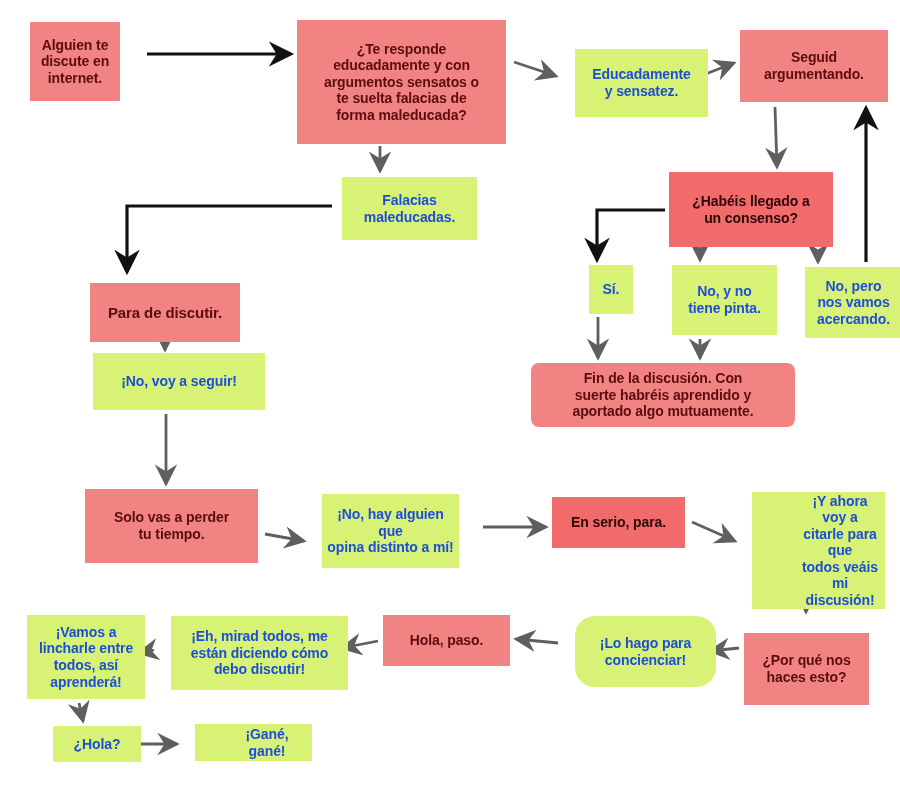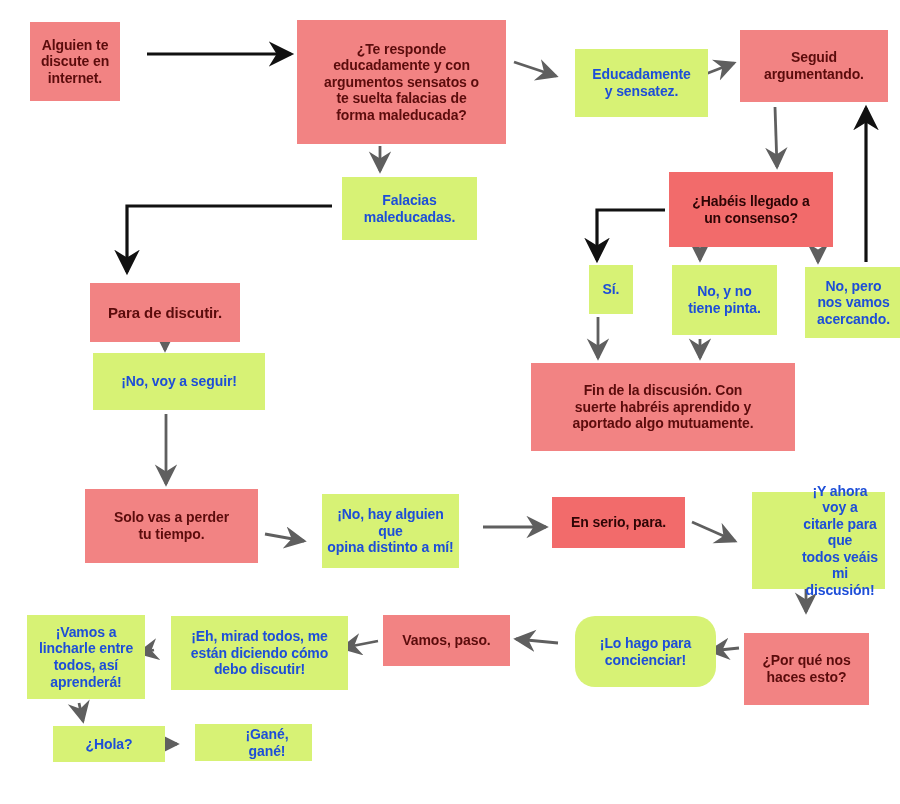--- a/index.html
+++ b/index.html
@@ -111,41 +111,41 @@
 maleducadas.</div>
       <div class="node pink-strong" style="left: 669px; top: 172px; width: 164px; height: 75px; font-size: 14px;">¿Habéis llegado a
 un consenso?</div>
       <div class="node green" style="left: 577px; top: 265px; width: 44px; height: 49px; font-size: 14px; text-align: center;">Sí.</div>
       <div class="node green" style="left: 660px; top: 265px; width: 105px; height: 70px; font-size: 14px;">No, y no
 tiene pinta.</div>
       <div class="node green" style="left: 793px; top: 267px; width: 97px; height: 71px; font-size: 14px;">No, pero
 nos vamos
 acercando.</div>
       <div class="node pink" style="left: 90px; top: 283px; width: 150px; height: 59px; font-size: 15px;">Para de discutir.</div>
-      <div class="node pink" style="left: 531px; top: 363px; width: 264px; height: 88px; font-size: 14px;">Fin de la discusión. Con
+      <div class="node pink" style="left: 531px; top: 363px; width: 264px; height: 64px; font-size: 14px; border-radius: 8px;">Fin de la discusión. Con
 suerte habréis aprendido y
 aportado algo mutuamente.</div>
       <div class="node green" style="left: 81px; top: 353px; width: 172px; height: 57px; font-size: 14px;">¡No, voy a seguir!</div>
       <div class="node pink" style="left: 85px; top: 489px; width: 173px; height: 74px; font-size: 14px;">Solo vas a perder
 tu tiempo.</div>
       <div class="node green" style="left: 310px; top: 494px; width: 137px; height: 74px; font-size: 14px;">¡No, hay alguien que
 opina distinto a mí!</div>
       <div class="node pink-strong" style="left: 552px; top: 497px; width: 133px; height: 51px; font-size: 14px;">En serio, para.</div>
-      <div class="node green" style="left: 740px; top: 492px; width: 133px; height: 97px; font-size: 14px; padding-left: 48px;">¡Y ahora voy a
+      <div class="node green" style="left: 740px; top: 492px; width: 133px; height: 117px; font-size: 14px; padding-left: 48px;">¡Y ahora voy a
 citarle para que
 todos veáis mi
 discusión!</div>
       <div class="node pink" style="left: 744px; top: 617px; width: 125px; height: 72px; font-size: 14px; margin-top: 16px;">¿Por qué nos
 haces esto?</div>
       <div class="node green" style="left: 563px; top: 616px; width: 141px; height: 71px; font-size: 14px; border-radius: 20px;">¡Lo hago para
 concienciar!</div>
-      <div class="node pink" style="left: 383px; top: 615px; width: 127px; height: 51px; font-size: 14px;">Vamos, paso.</div>
+      <div class="node pink" style="left: 383px; top: 615px; width: 127px; height: 51px; font-size: 14px;">Hola, paso.</div>
       <div class="node green" style="left: 159px; top: 616px; width: 177px; height: 74px; font-size: 14px;">¡Eh, mirad todos, me
 están diciendo cómo
 debo discutir!</div>
       <div class="node green" style="left: 15px; top: 615px; width: 118px; height: 84px; font-size: 14px;">¡Vamos a
 lincharle entre
 todos, así
 aprenderá!</div>
-      <div class="node green" style="left: 41px; top: 726px; width: 112px; height: 36px; font-size: 14px;">¿Hola?</div>
+      <div class="node green" style="left: 41px; top: 726px; width: 88px; height: 36px; font-size: 14px;">¿Hola?</div>
       <div class="node green" style="left: 183px; top: 724px; width: 117px; height: 37px; font-size: 14px; padding-left: 32px;">¡Gané, gané!</div>
     </div>
 </div>
 
 </body></html>

